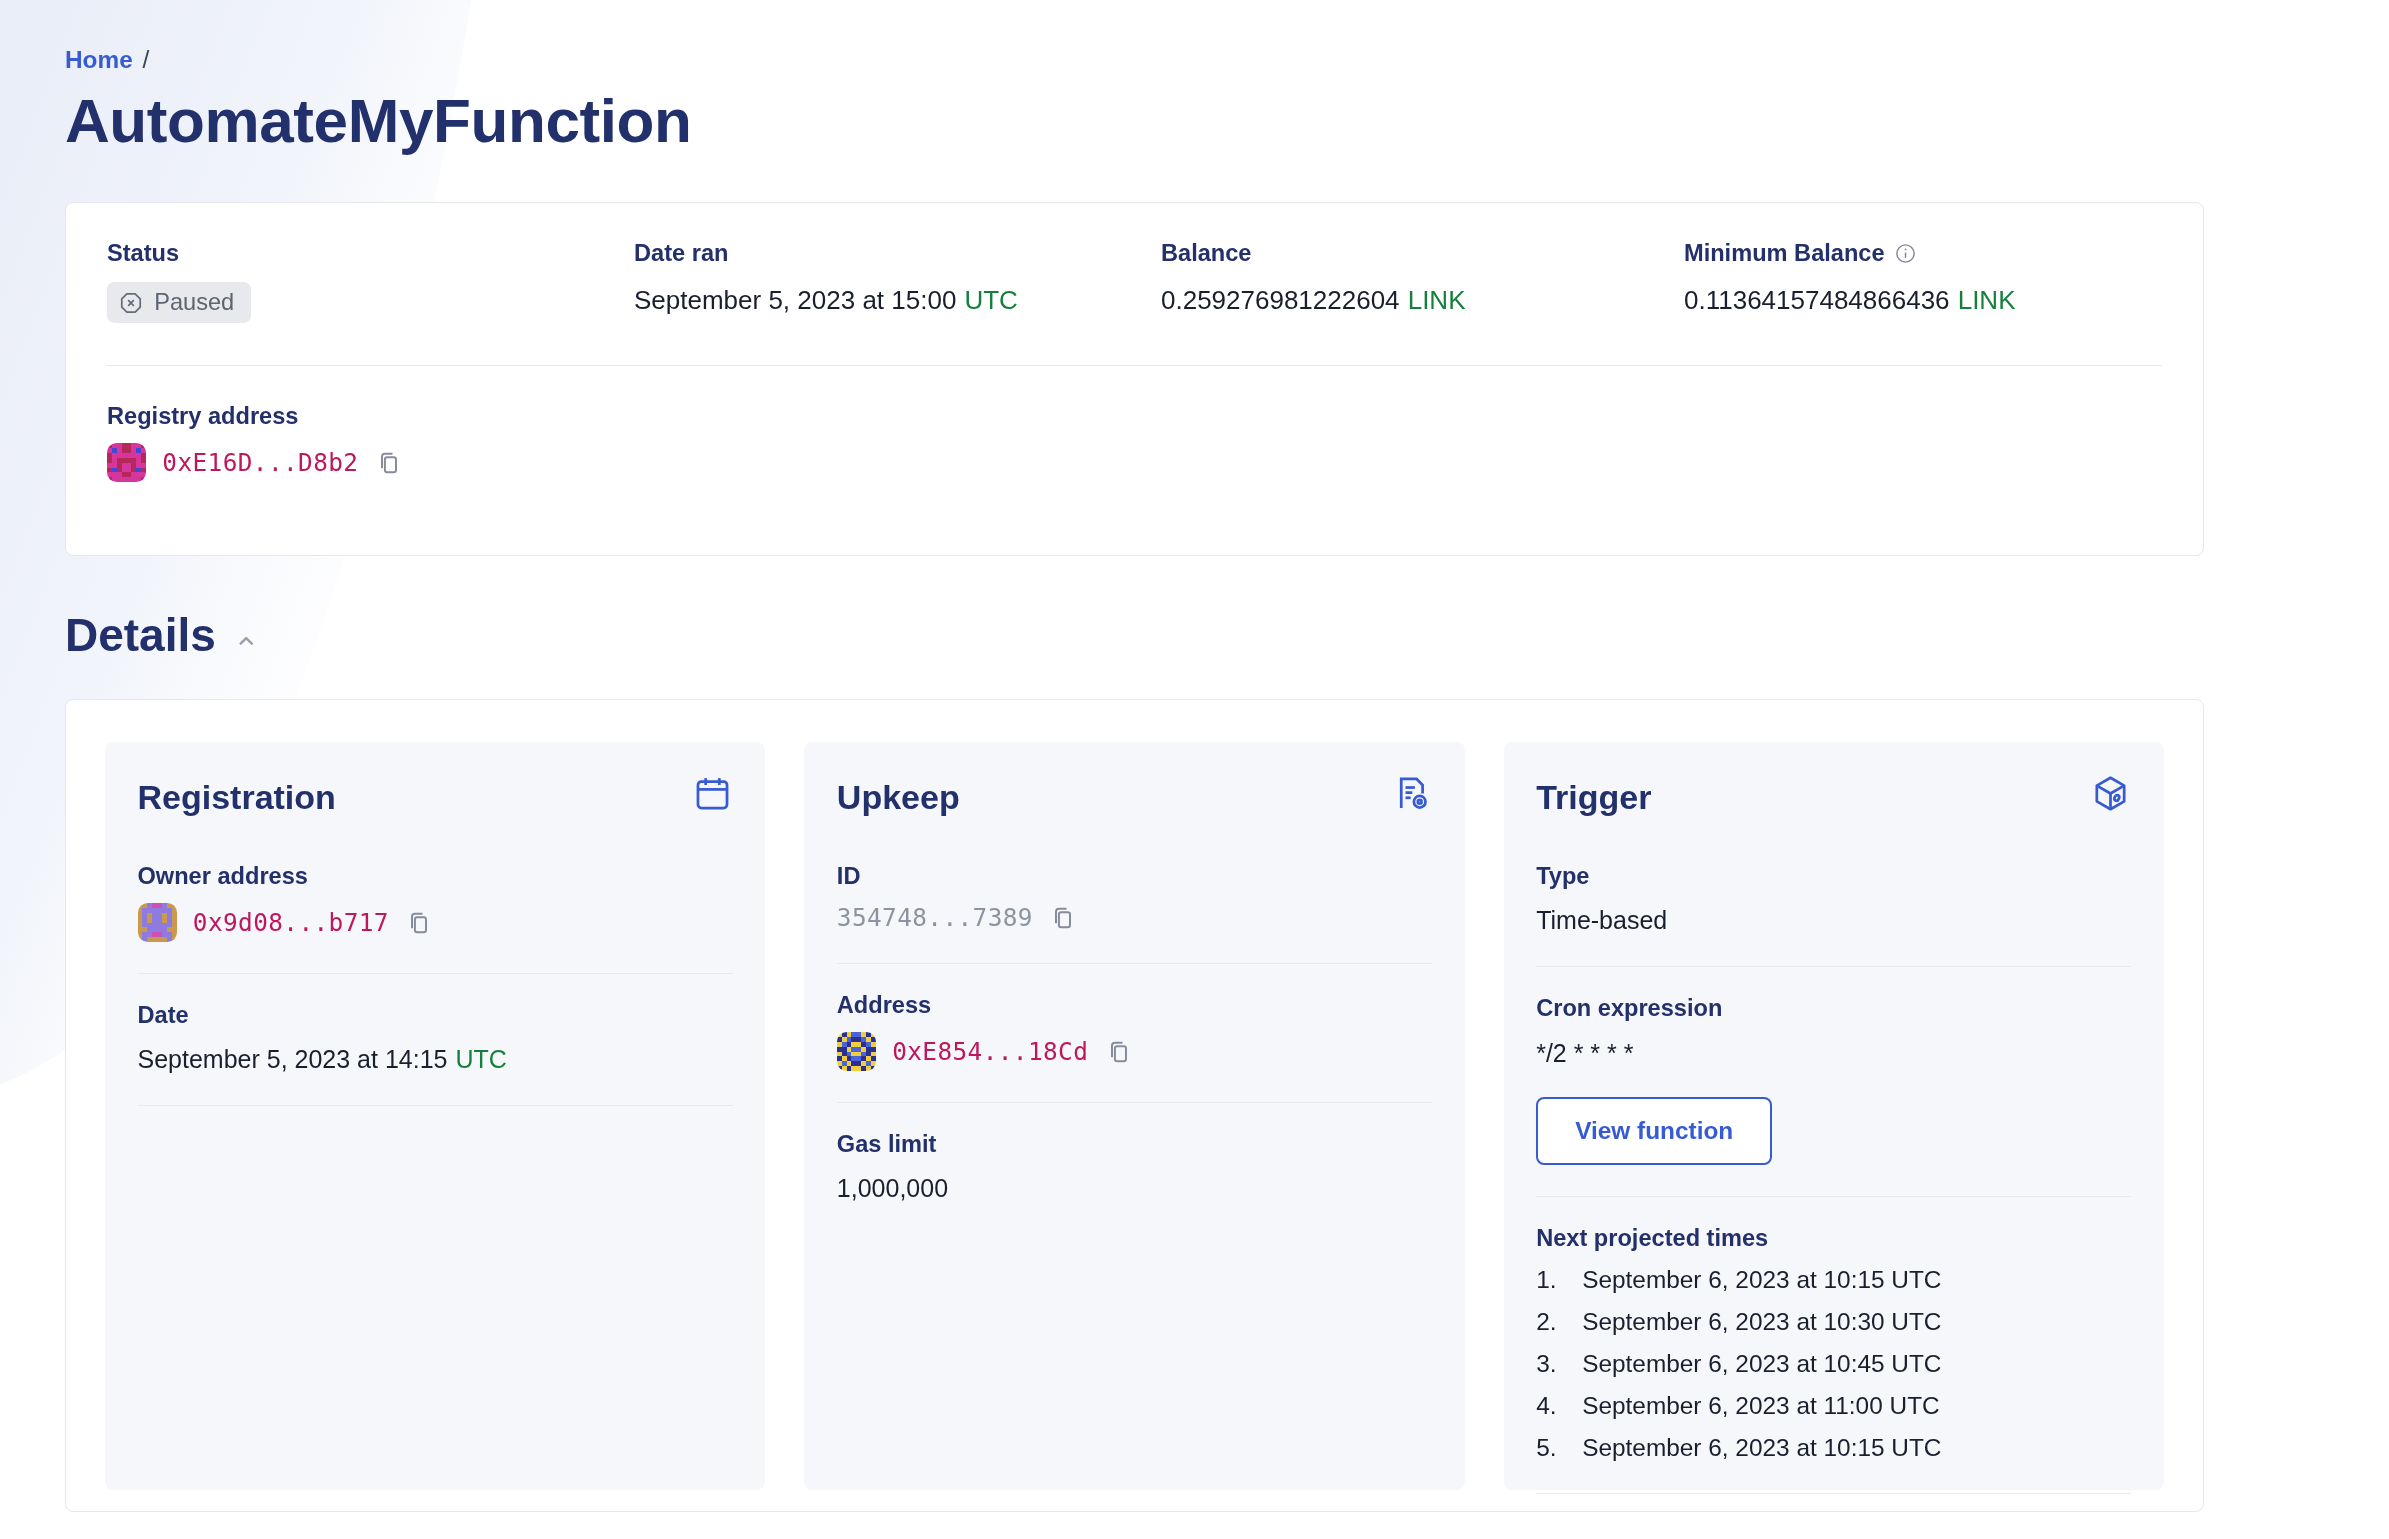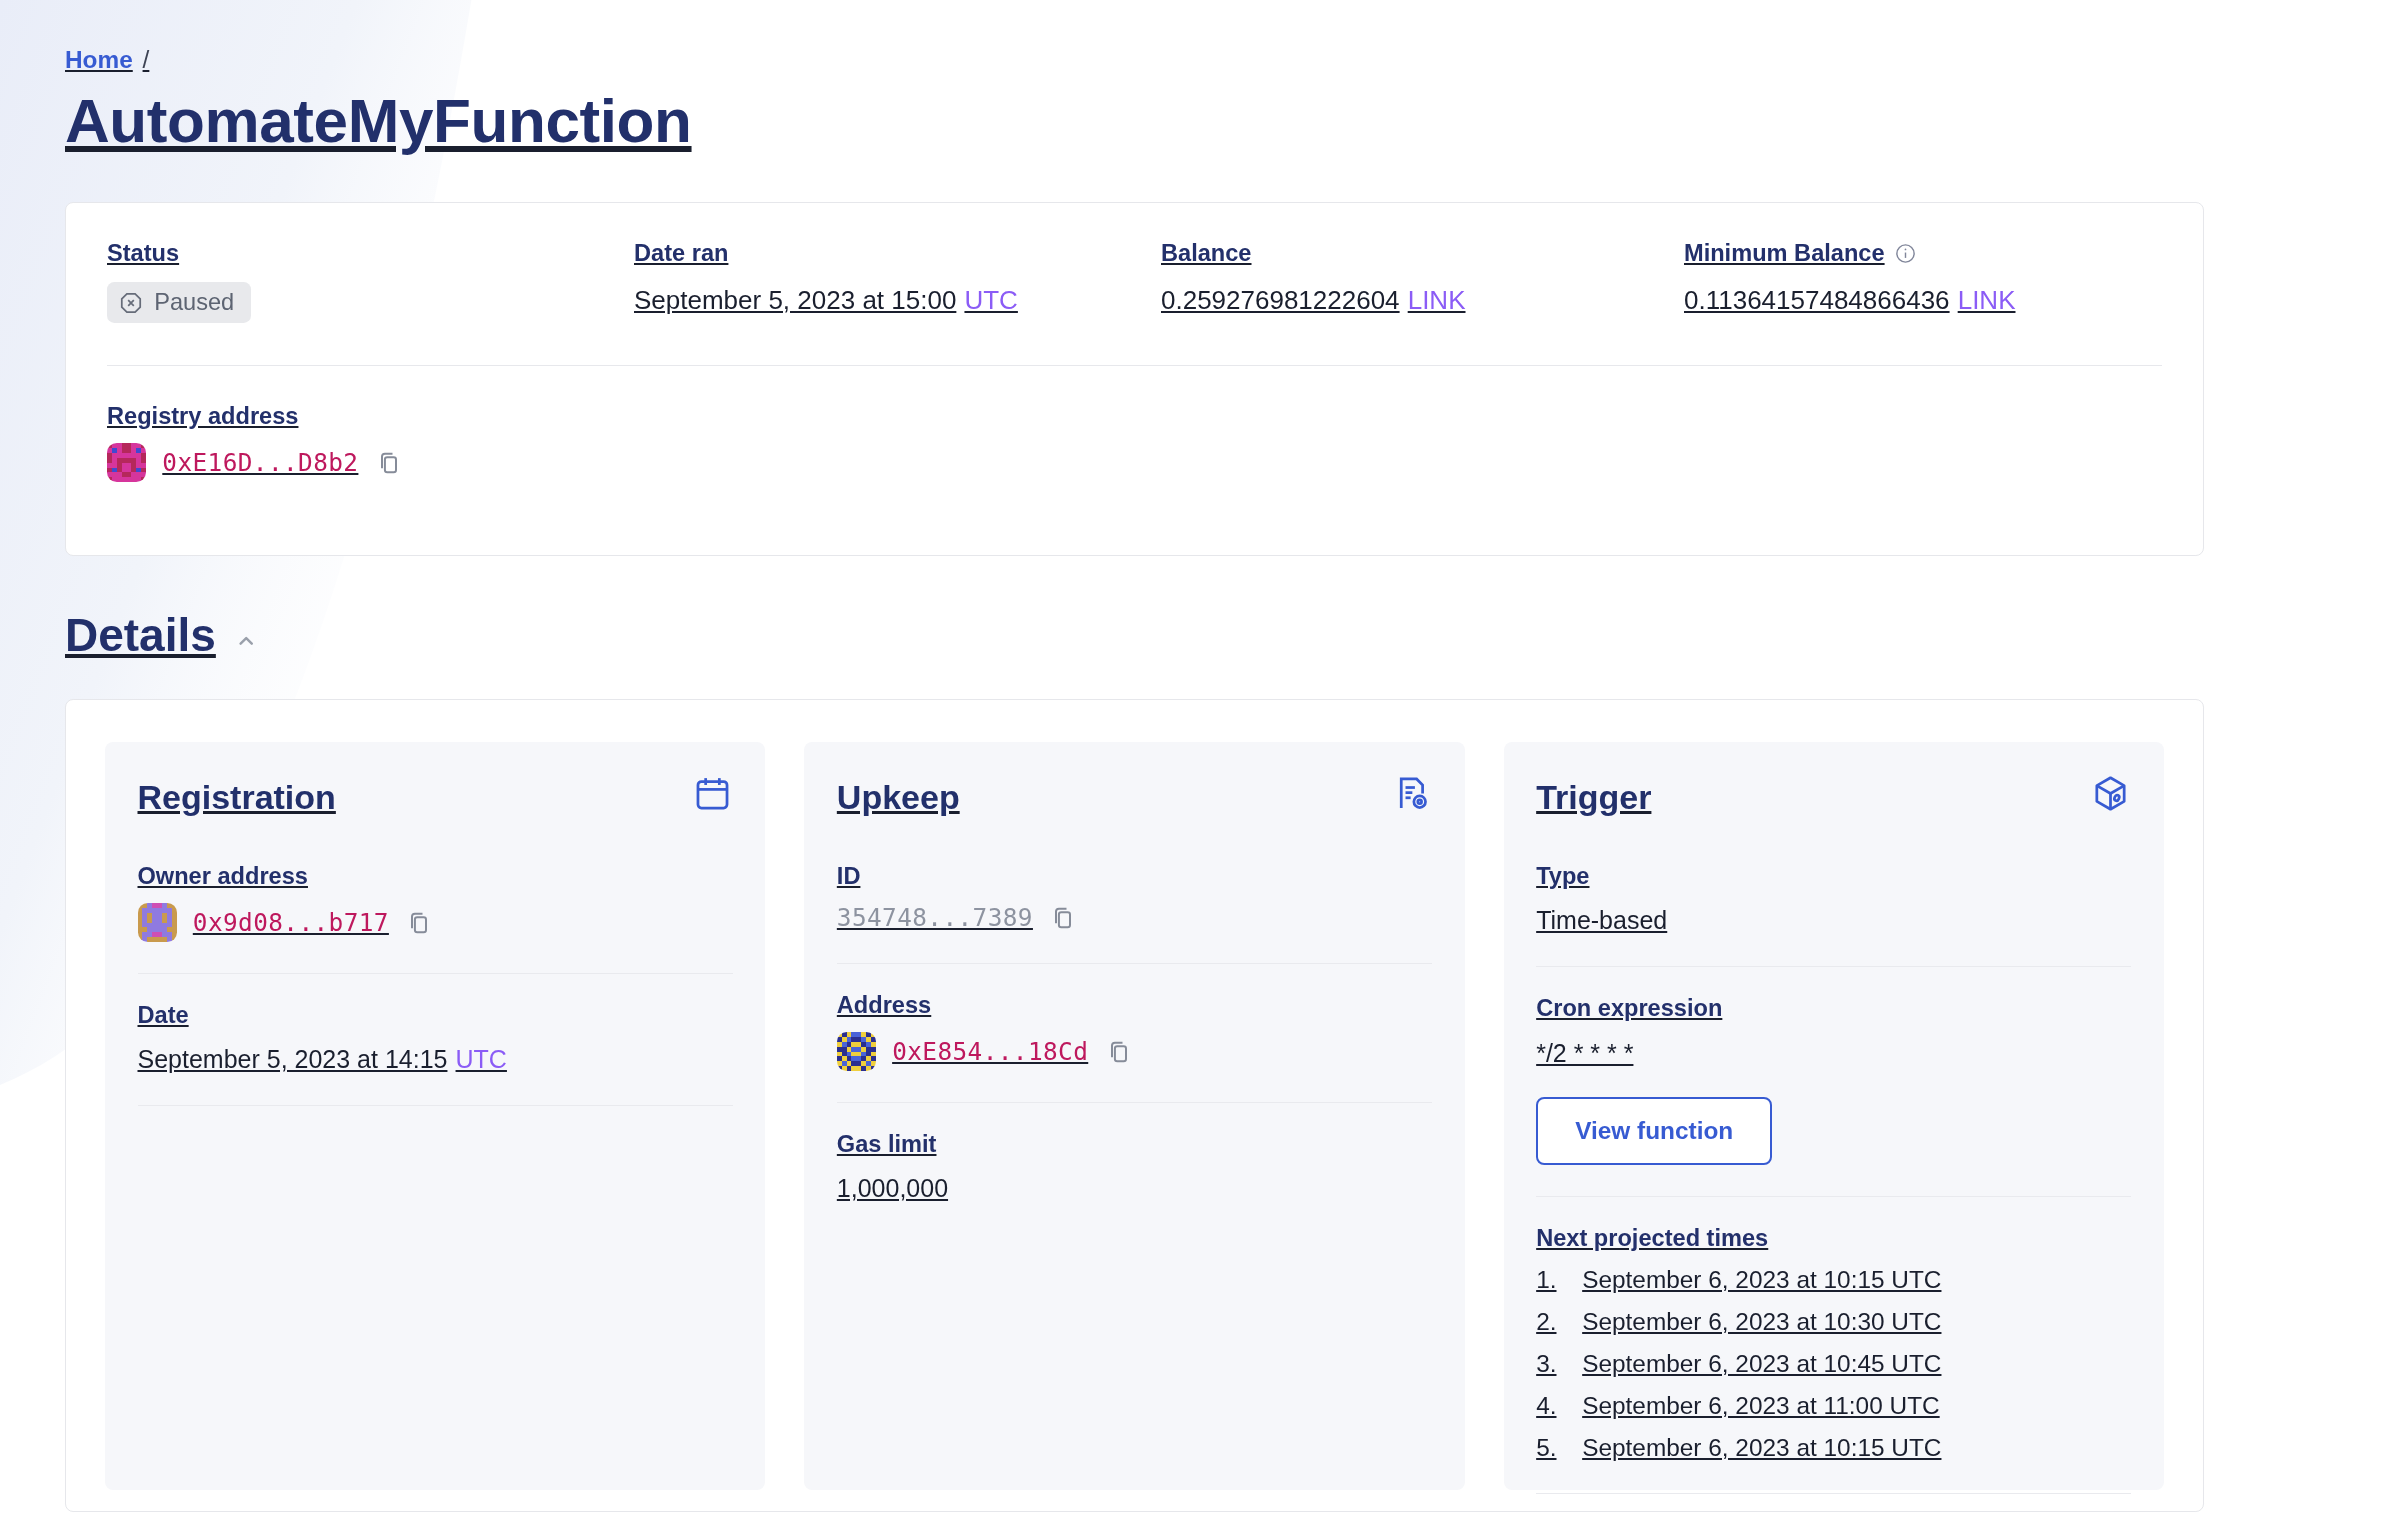--- a/index.html
+++ b/index.html
@@ -3,38 +3,38 @@
 <meta charset="utf-8">
 <style>
   * { margin:0; padding:0; box-sizing:border-box; }
   html,body { background:#ffffff; }
   body {
     width:2389px; height:1539px; position:relative; overflow:hidden;
     font-family:"Liberation Sans", sans-serif; color:#1a1f2e;
     -webkit-font-smoothing:antialiased;
   }
   .bg-decor { position:absolute; top:0; left:0; pointer-events:none; }
-  .page { position:relative; padding:46px 0 0 65px; width:2204px;text-decoration:underline; }
+  .page { position:relative; padding:46px 0 0 65px; width:2204px; }
 
   
   .breadcrumb { font-size:24.4px; font-weight:700; display:flex; gap:9.8px; align-items:baseline; }
   .breadcrumb a { color:#375bd2; text-decoration:none; cursor:pointer; }
   .breadcrumb .sep { color:#3d4354; font-weight:400; }
   h1.title { margin-top:13px; font-size:62px; line-height:1.1; font-weight:700; color:#22306b; letter-spacing:-0.4px; }
 
   
   .summary-card {
     margin-top:47px; width:2139px; height:354px; background:#ffffff;
     border:0.8px solid #e6e7eb; border-radius:8.1px; padding:37px 41px 0 41px;
   }
   .summary-grid { display:grid; grid-template-columns:527px 527px 523px 1fr; }
   .divider { height:0.8px; background:#e7e8ec; margin:42px 0 37px 0; }
   .lbl { font-size:23.6px; font-weight:700; color:#23306b; display:flex; align-items:center; gap:9.8px; }
   .val { margin-top:18px; font-size:26px; color:#1a1f2e; }
-  .suffix { color:#8b5cf6; margin-left:8.1px; }
+  .suffix { color:#15803d; margin-left:8.1px; }
 
   .badge {
     margin-top:14.6px; display:inline-flex; align-items:center; gap:9.8px;
     background:#e8e9ec; border-radius:7.3px; padding:7.3px 16.3px 7.3px 11.4px;
     font-size:23.6px; color:#5d6472;
   }
 
   .addr-row { margin-top:13px; display:flex; align-items:center; gap:16.3px; }
   .identicon { width:39px; height:39px; border-radius:9.8px; overflow:hidden;
     display:grid; grid-template-columns:repeat(8,1fr); grid-template-rows:repeat(8,1fr); flex:none; }

